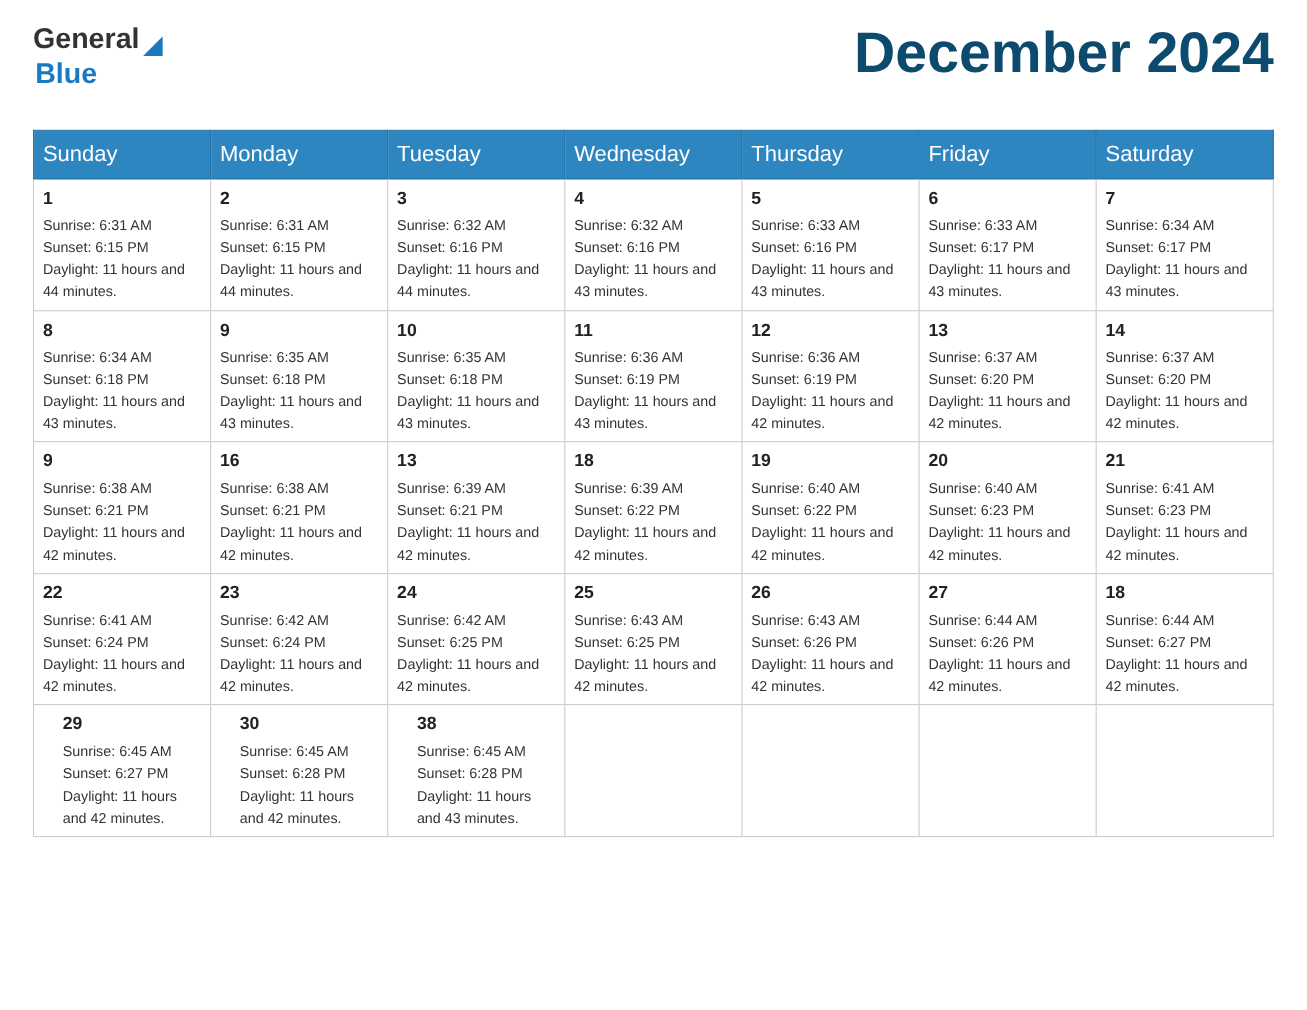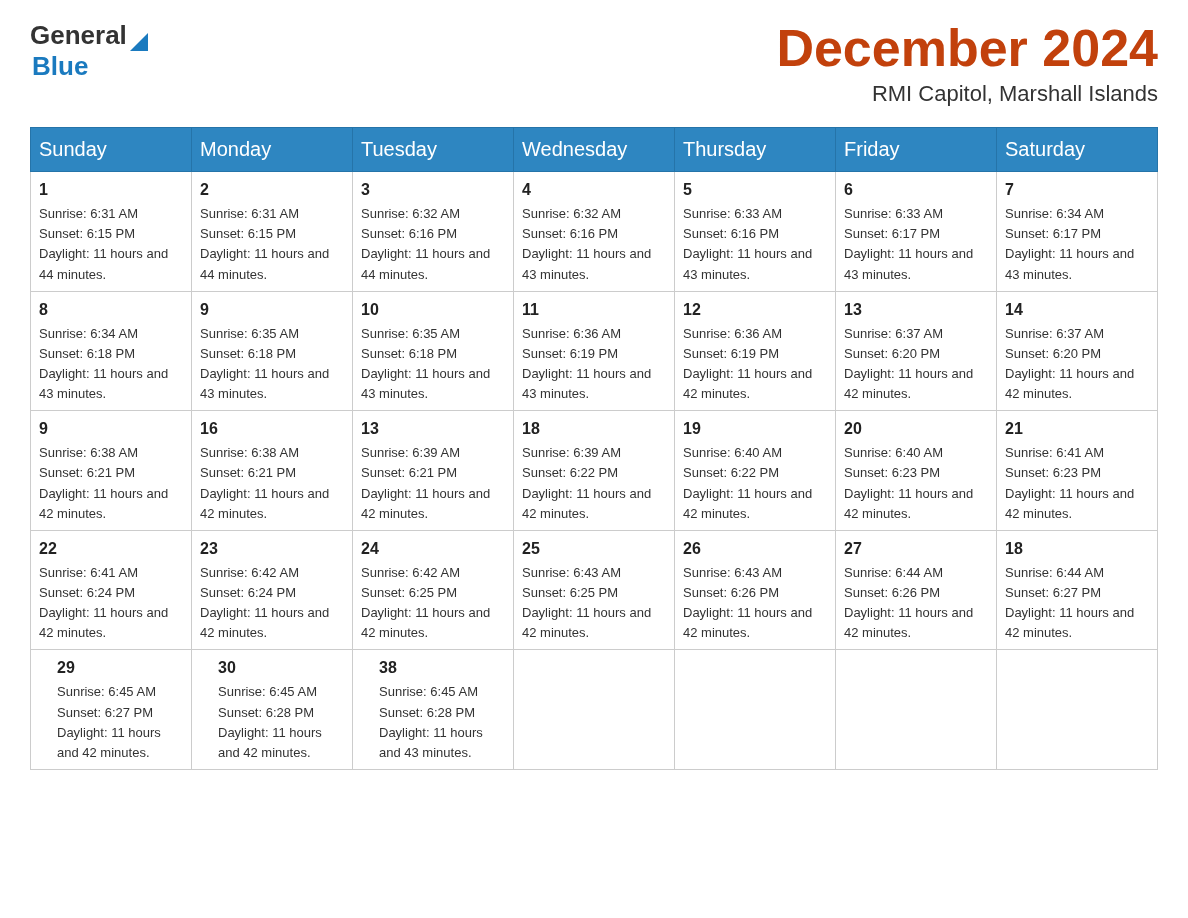--- a/index.html
+++ b/index.html
@@ -7,21 +7,21 @@
       font-family: Arial, sans-serif;
       background: #fff;
       padding: 20px 30px;
       width: 1188px;
       min-height: 918px;
     }
     .header {
       display: flex;
       justify-content: space-between;
       align-items: flex-start;
-      margin-bottom: 20px;
+      margin-bottom: 36px;
     }
     .logo-text-general {
       font-size: 26px;
       font-weight: bold;
       color: #333;
     }
     .logo-text-blue {
       font-size: 26px;
       font-weight: bold;
       color: #1a7abf;
@@ -38,21 +38,21 @@
       display: flex;
       align-items: center;
       padding-left: 2px;
     }
     .title-section {
       text-align: right;
     }
     .month-title {
       font-size: 52px;
       font-weight: bold;
-      color: #c2410c;
+      color: #0c4a6e;
       line-height: 1.1;
     }
     .location-title {
       font-size: 22px;
       color: #333;
       margin-top: 4px;
     }
     .calendar-table {
       width: 100%;
       border-collapse: collapse;
@@ -109,21 +109,20 @@
           <polygon points="0,18 18,18 18,0" fill="#1a7abf"></polygon>
         </svg>
       </div>
     </div>
     <div class="logo-line2">
       <span class="logo-text-blue">Blue</span>
     </div>
   </div>
   <div class="title-section">
     <div class="month-title">December 2024</div>
-    <div class="location-title">RMI Capitol, Marshall Islands</div>
   </div>
 </div>
 
 <table class="calendar-table">
   <thead>
     <tr>
     <th>Sunday</th>
         <th>Monday</th>
         <th>Tuesday</th>
         <th>Wednesday</th>

